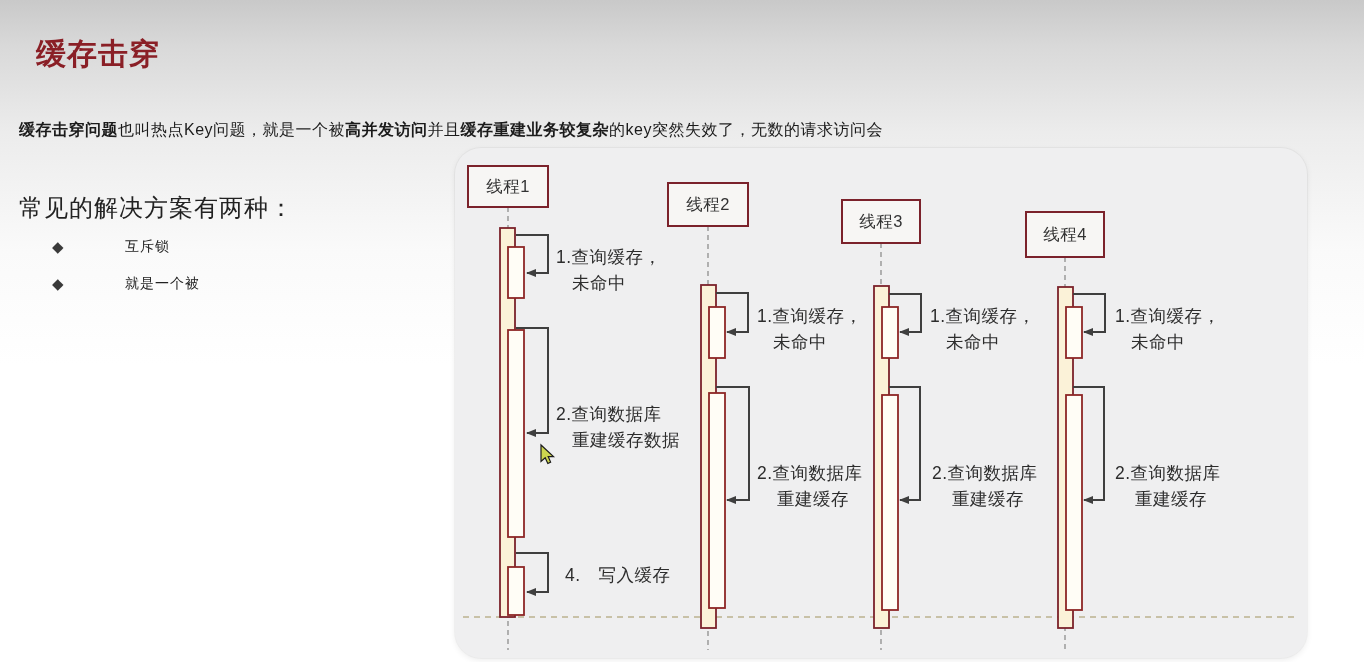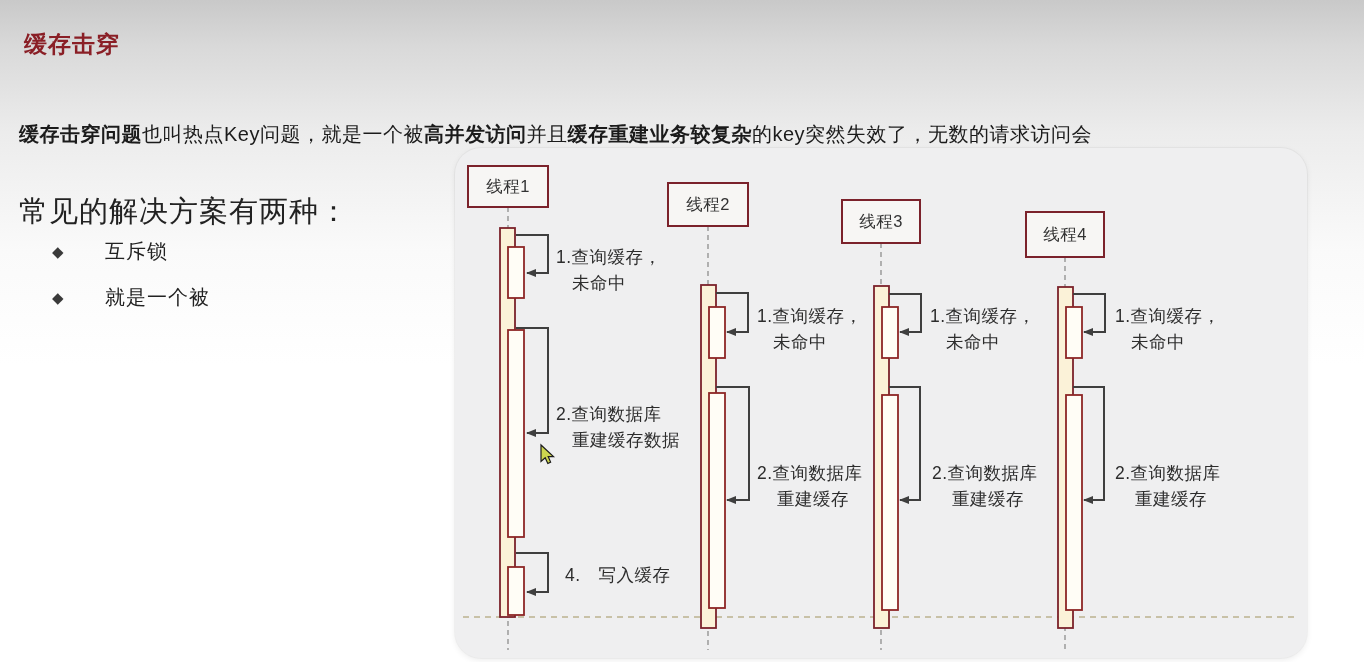--- a/index.html
+++ b/index.html
@@ -3,36 +3,36 @@
 <meta charset="utf-8">
 <style>
   html,body{margin:0;padding:0;}
   body{
     width:1364px;height:662px;position:relative;overflow:hidden;
     background:linear-gradient(180deg,#c9c9c9 0%,#d9d9d9 7%,#ececec 20%,#fafafa 38%,#ffffff 55%);
     font-family:"Liberation Sans","DejaVu Sans",sans-serif;
     color:#1b1b1b;
   }
   .title{
-    position:absolute;left:24px;top:14px;
-    font-size:23px;font-weight:700;color:#8a1f26;letter-spacing:1px;
+    position:absolute;left:36px;top:14px;
+    font-size:30px;font-weight:700;color:#8a1f26;letter-spacing:1px;
   }
   .intro{
     position:absolute;left:19px;top:92px;width:1300px;
-    font-size:20px;line-height:44px;color:#1b1b1b;letter-spacing:.5px;
+    font-size:16px;line-height:44px;color:#1b1b1b;letter-spacing:.5px;
   }
   .intro .b{font-weight:700;}
   .sol-heading{
     position:absolute;left:19px;top:192px;
-    font-size:29px;color:#222;letter-spacing:1px;
+    font-size:24px;color:#222;letter-spacing:1px;
   }
   .sol-list{position:absolute;left:52px;top:238px;display:flex;flex-direction:column;row-gap:19px;}
   .sol-item{display:flex;align-items:center;}
   .sol-item .bullet{width:53px;font-size:15px;color:#3a3a3a;}
-  .sol-item .lbl{font-size:20px;color:#222;letter-spacing:1px;}
+  .sol-item .lbl{font-size:14px;color:#222;letter-spacing:1px;margin-left:20px;}
   .panel{
     position:absolute;left:455px;top:148px;width:852px;height:510px;
     background:#efeff0;border-radius:26px;
     box-shadow:0 2px 6px rgba(0,0,0,.08),0 0 0 1px rgba(0,0,0,.03);
   }
   .panel svg{position:absolute;left:0;top:0;}
   .lifeline{stroke:#a0a0a0;stroke-width:1.6;stroke-dasharray:5 4;fill:none;}
   .endline{stroke:#bcb28f;stroke-width:1.5;stroke-dasharray:6 5;fill:none;}
   .tbox{fill:#f7f6f4;stroke:#7b222b;stroke-width:2;}
   .tlabel{font-size:16.5px;fill:#333;text-anchor:middle;letter-spacing:.5px;}

